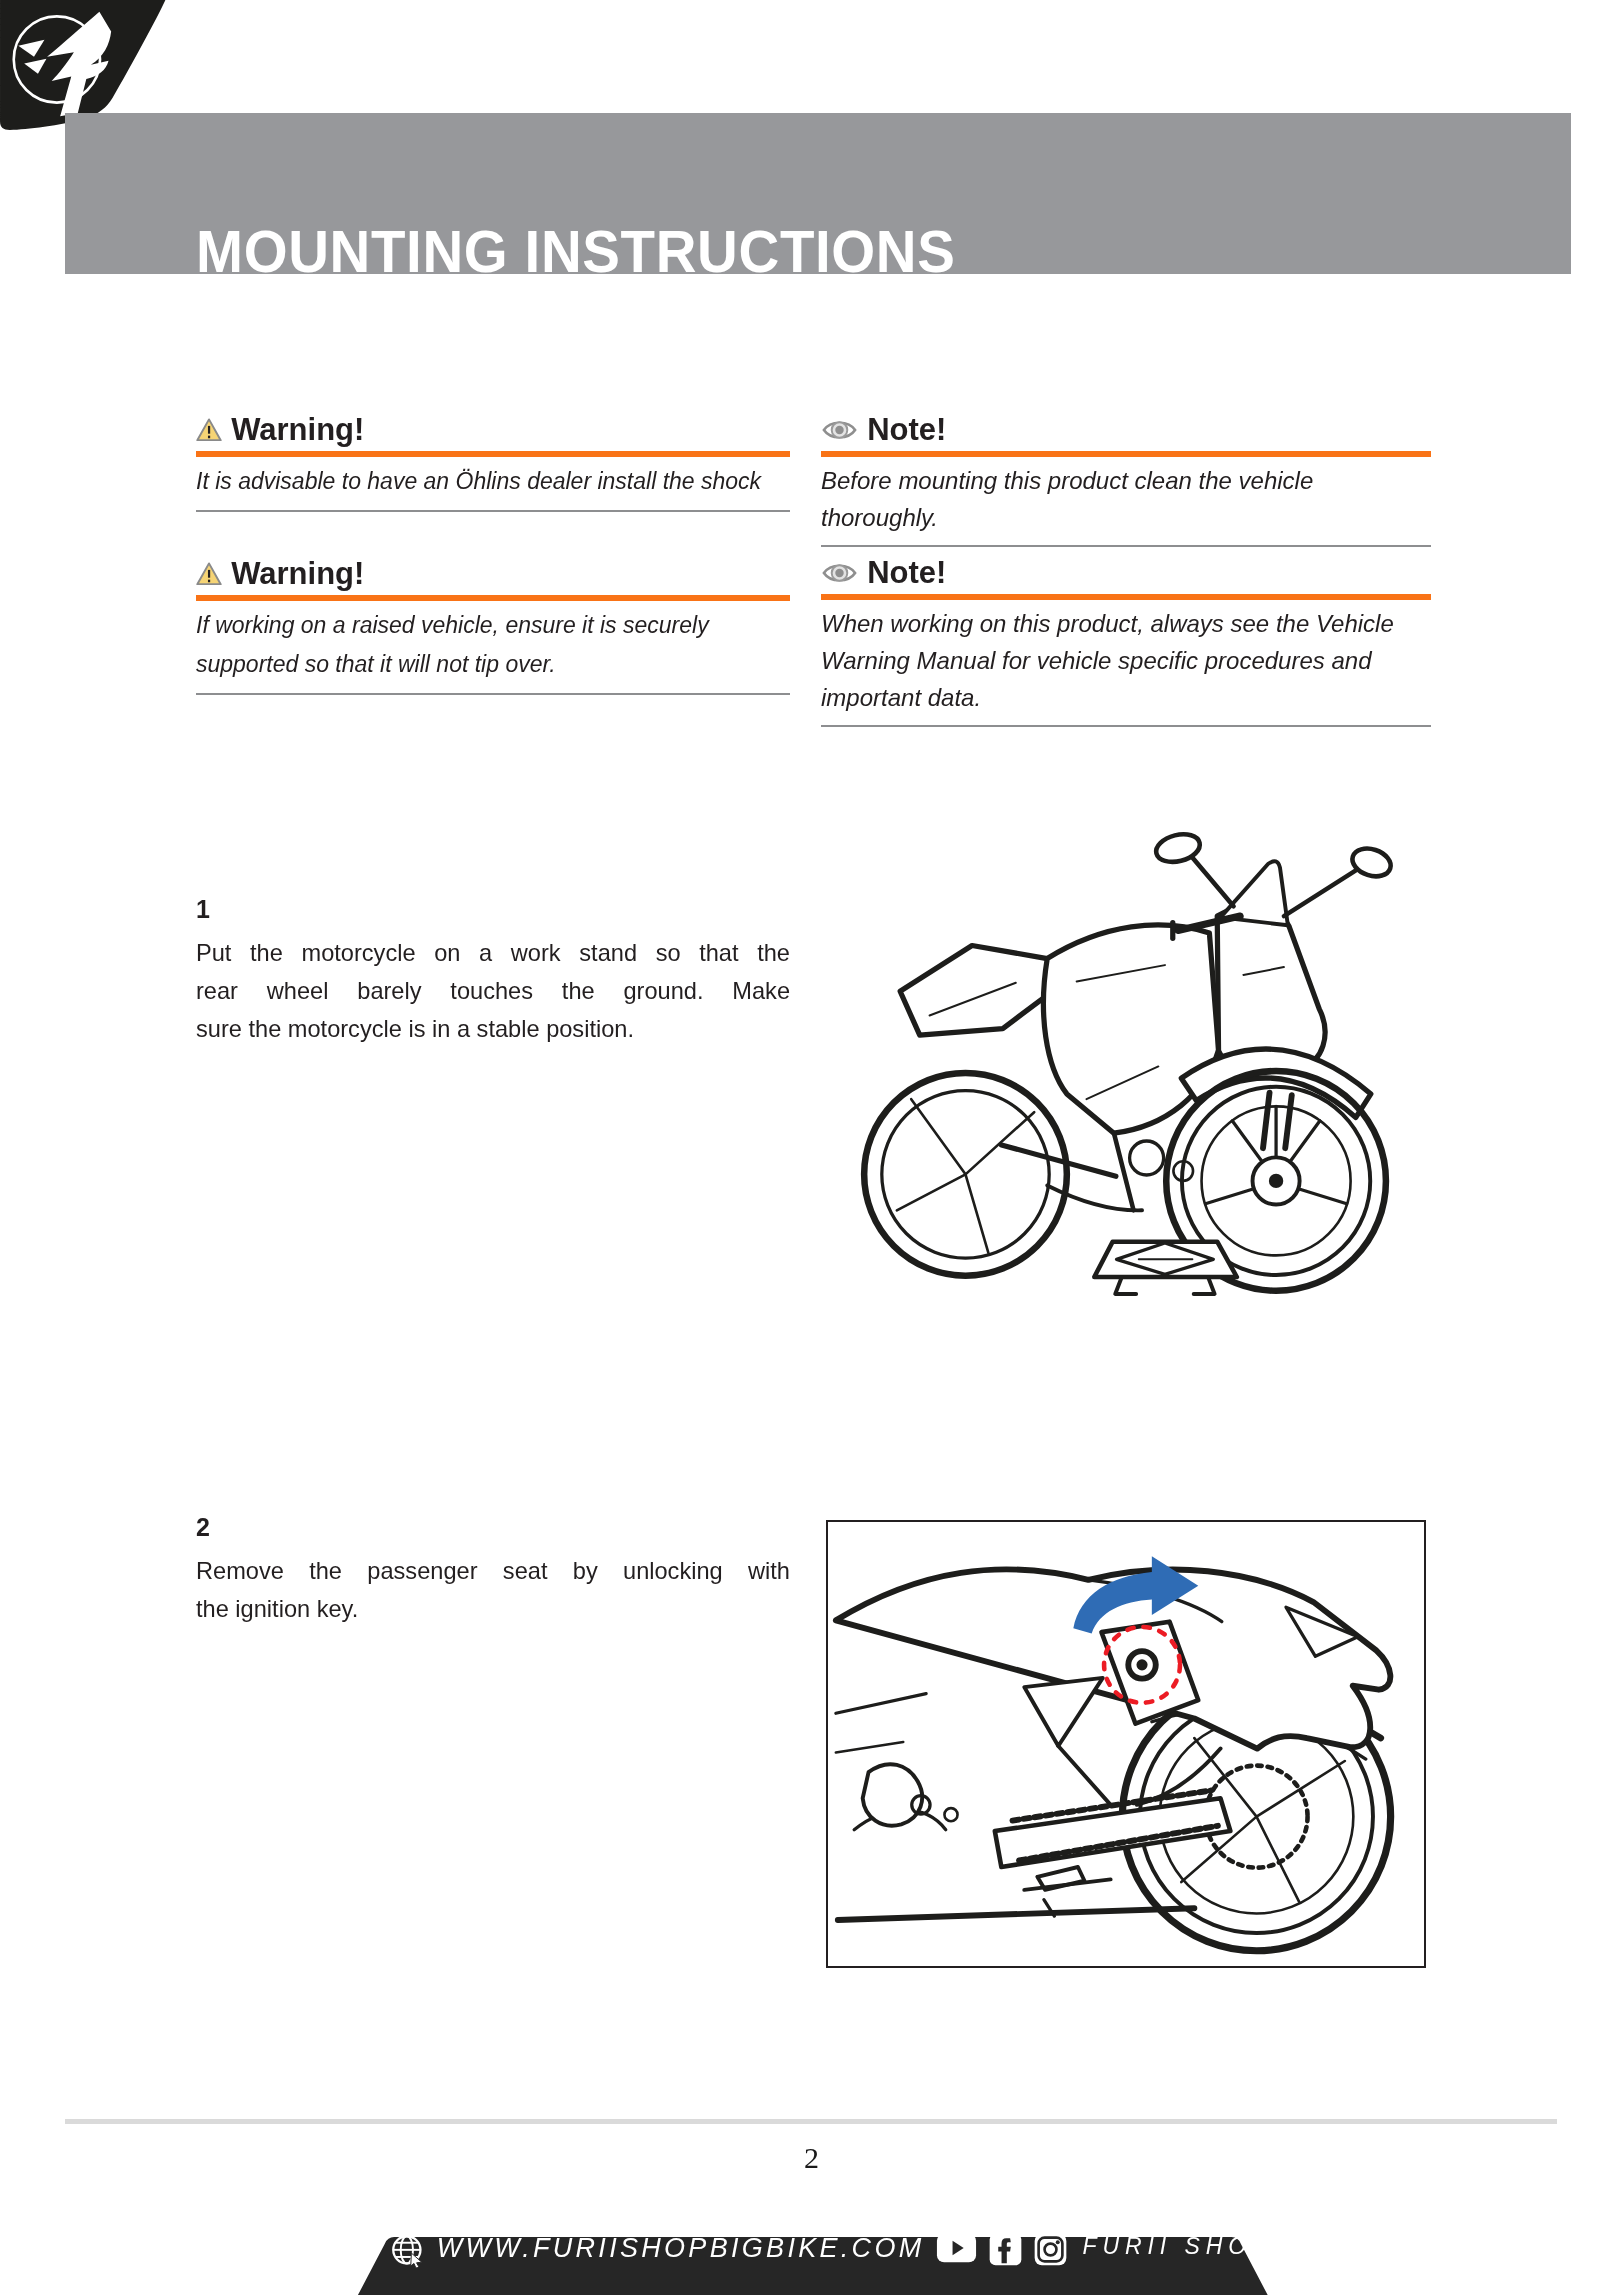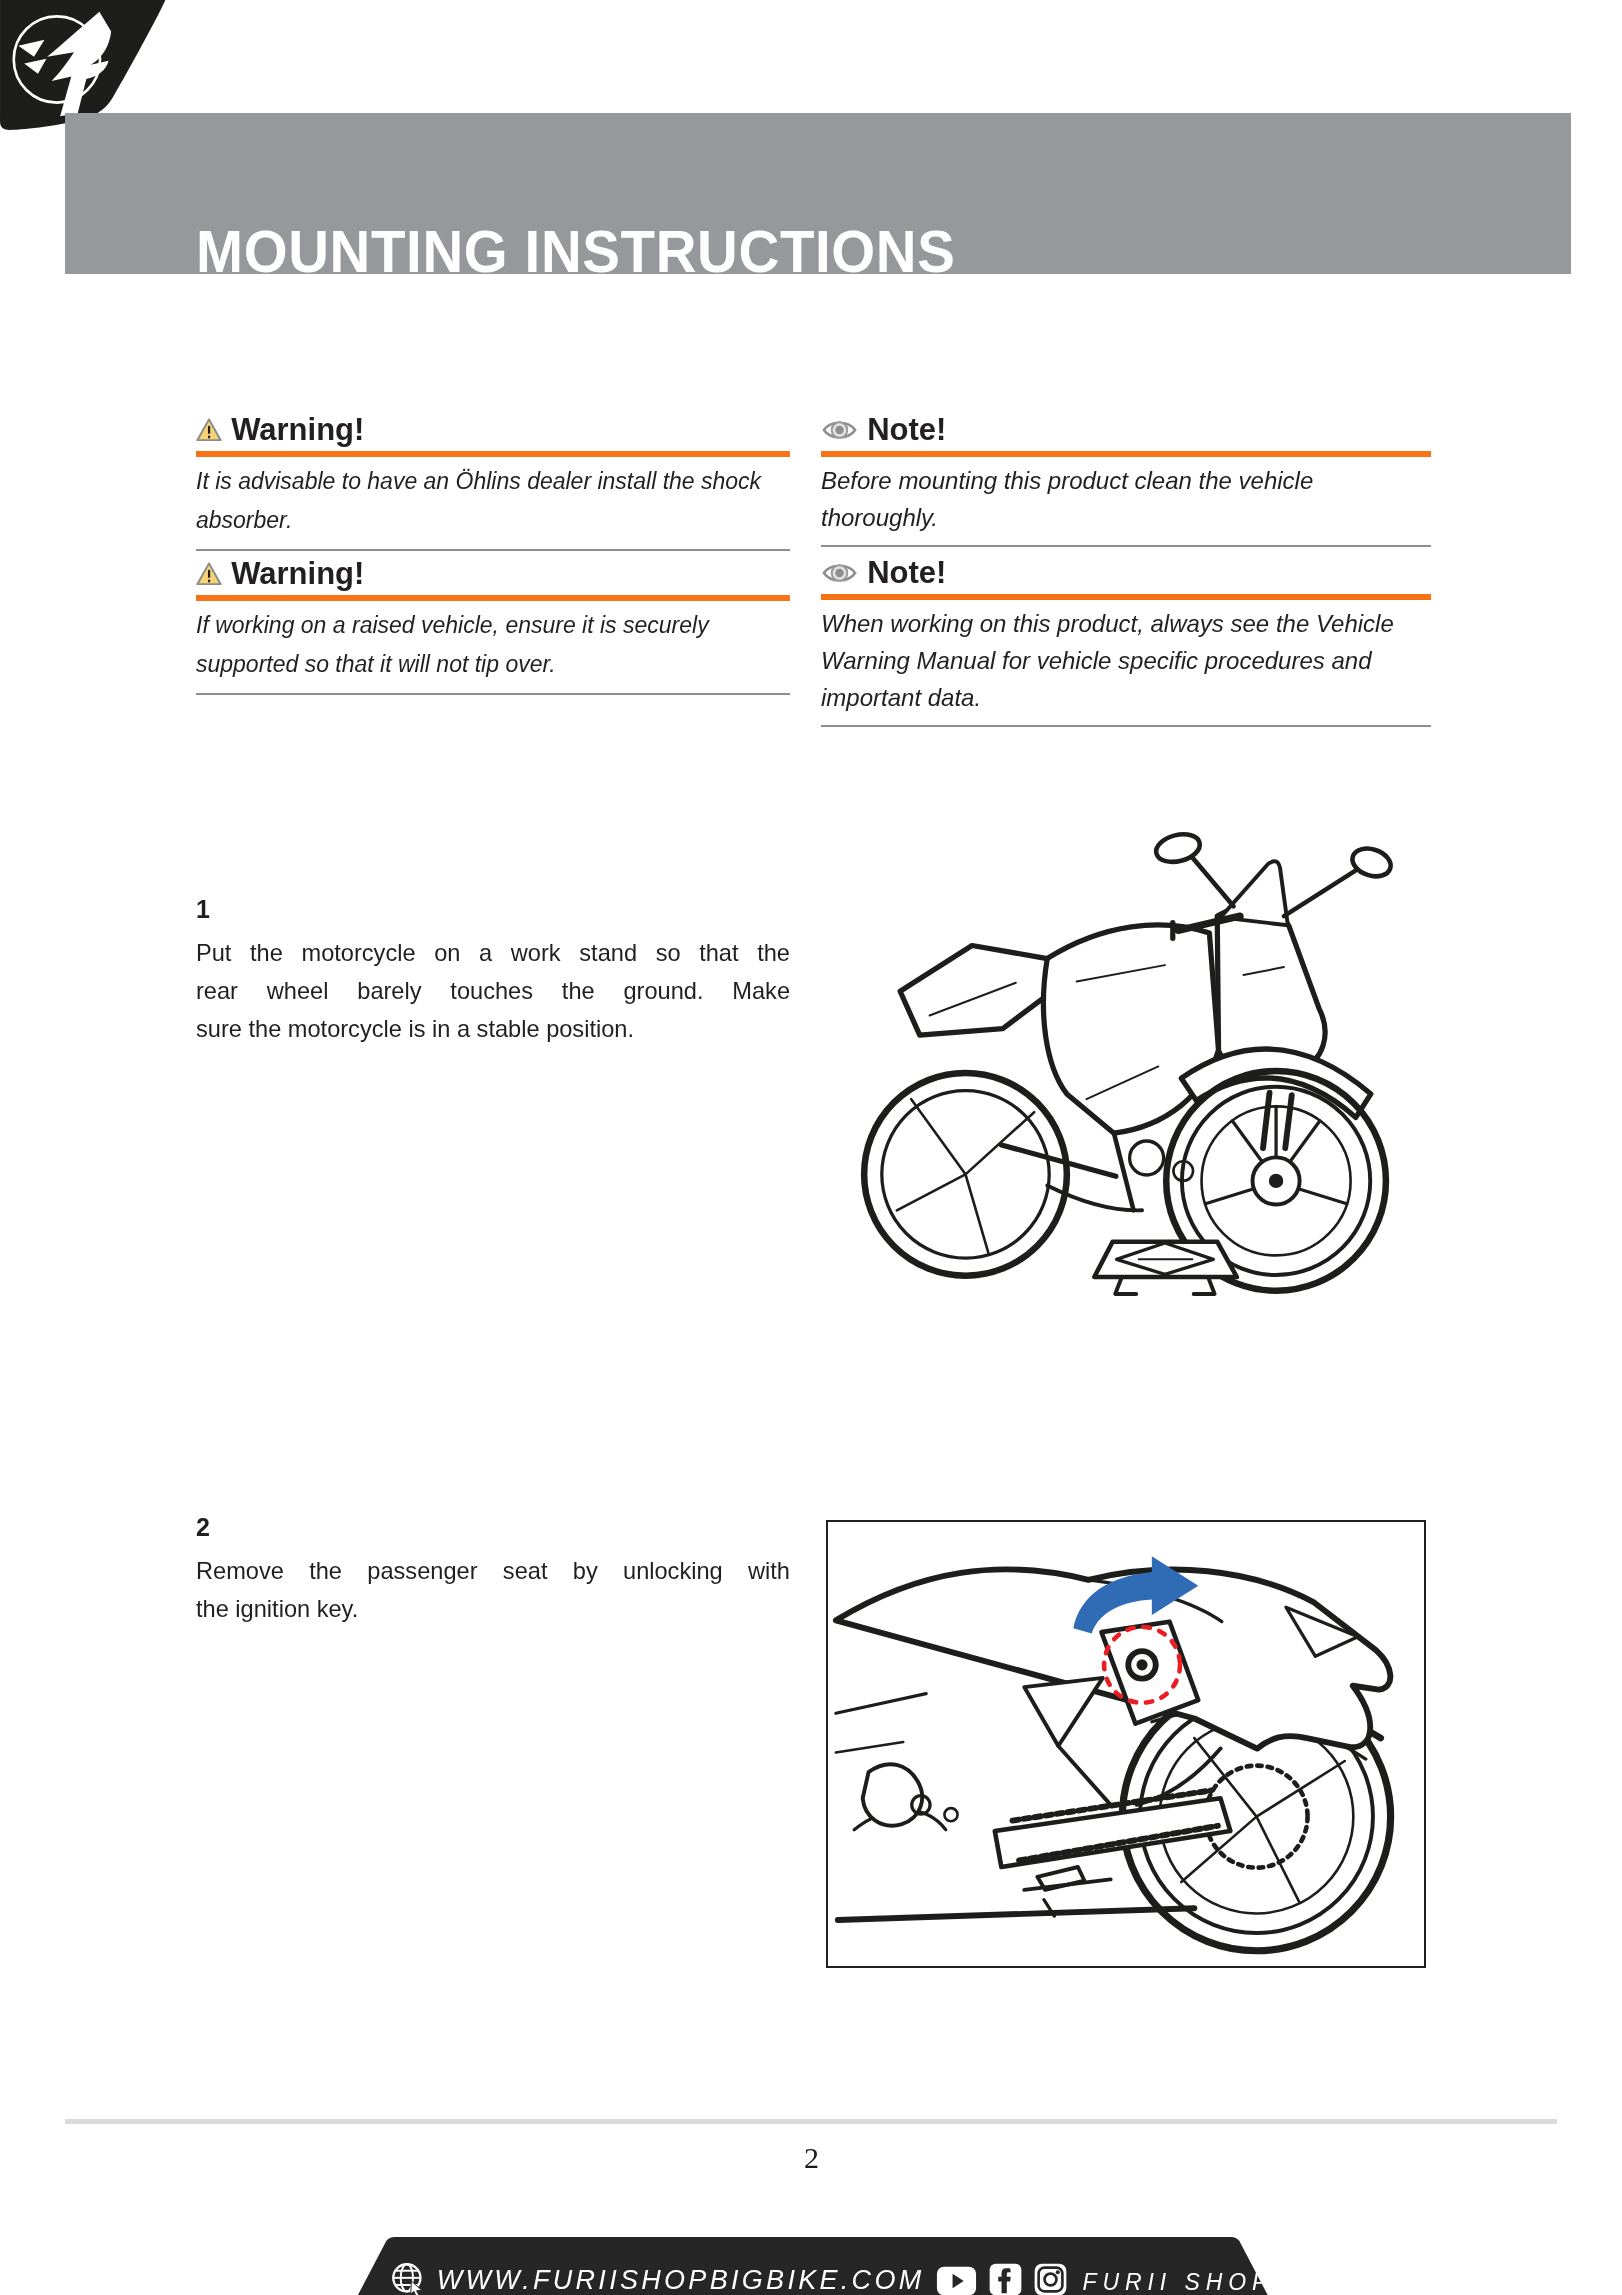--- a/index.html
+++ b/index.html
@@ -43,21 +43,21 @@
   }
   
   .foot-rule{position:absolute;left:65px;top:2119px;width:1492px;height:5.2px;background:#dadada;}
   .page-number{
     position:absolute;left:0;top:2141px;width:1623px;text-align:center;
     font-family:"Liberation Serif", serif;font-size:30px;color:#1a1a1a;
   }
   .footer-bar-shape{position:absolute;left:347px;top:2233px;}
   .footer-content{
     position:absolute;left:347px;top:2233px;width:929px;height:63px;
-    display:flex;align-items:flex-end;gap:11.8px;box-sizing:border-box;
+    display:flex;align-items:flex-start;gap:11.8px;box-sizing:border-box;
     padding-left:43px;color:#ffffff;
   }
   .footer-url{
     font-size:27px;font-style:italic;letter-spacing:3.3px;color:#ffffff;
     white-space:nowrap;
   }
   .footer-shop{
     font-size:23px;font-style:italic;letter-spacing:5.9px;color:#ffffff;
     white-space:nowrap;margin-left:3.9px;
   }
@@ -82,21 +82,20 @@
   <div class="hd">
     <svg class="ic" width="26" height="23.6" viewBox="0 0 40 36">
       <path d="M20,2 L38,34 L2,34 Z" fill="#f6d475" stroke="#8a8a8a" stroke-width="3" stroke-linejoin="round"></path>
       <rect x="18.4" y="12" width="3.4" height="12" fill="#231f20"></rect>
       <rect x="18.4" y="27" width="3.4" height="4" fill="#231f20"></rect>
     </svg>
     <span>Warning!</span>
   </div>
   <div class="bd">
     <div class="ln">It is advisable to have an Öhlins dealer install the shock</div>
-    <div class="ln">absorber.</div>
   </div>
 </div>
 
 <div class="advisory w-col" style="left:196px;top:556px;width:594px;">
   <div class="hd">
     <svg class="ic" width="26" height="23.6" viewBox="0 0 40 36">
       <path d="M20,2 L38,34 L2,34 Z" fill="#f6d475" stroke="#8a8a8a" stroke-width="3" stroke-linejoin="round"></path>
       <rect x="18.4" y="12" width="3.4" height="12" fill="#231f20"></rect>
       <rect x="18.4" y="27" width="3.4" height="4" fill="#231f20"></rect>
     </svg>

